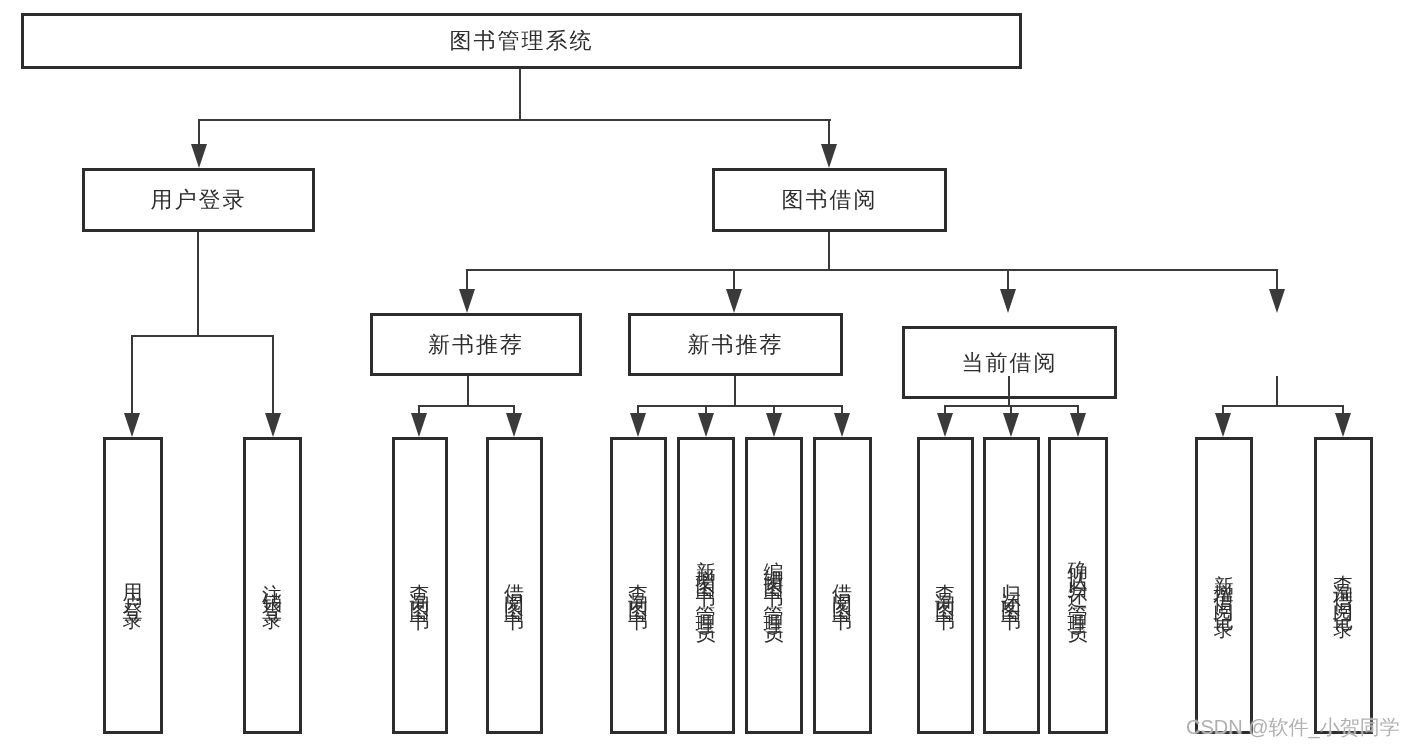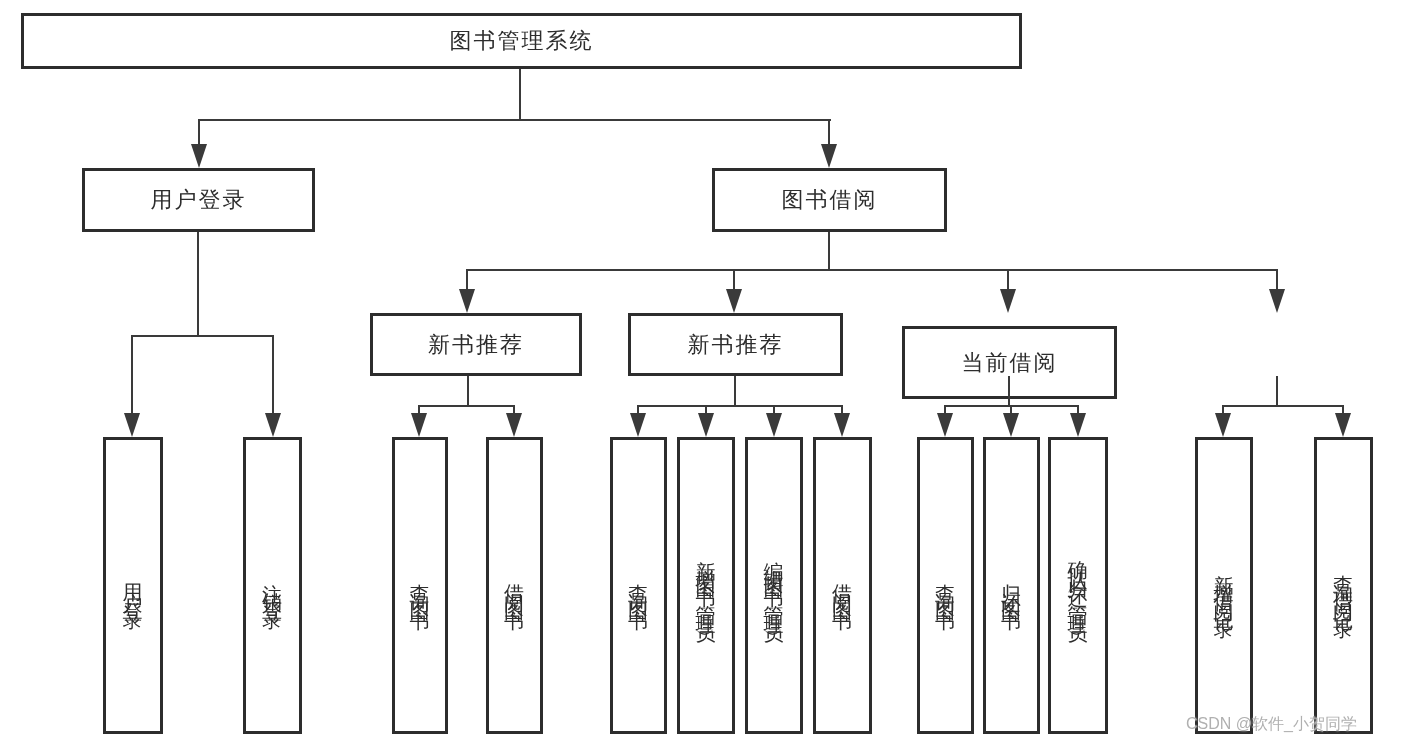--- a/index.html
+++ b/index.html
@@ -24,21 +24,21 @@
   .hl{position:absolute;height:2px;background:var(--line,#3a3a3a);}
   .ar{
     position:absolute;width:0;height:0;
     border-left:8px solid transparent;
     border-right:8px solid transparent;
     border-top:24px solid var(--line,#3a3a3a);
   }
   .watermark{
     position:absolute;z-index:5;
     color:var(--watermark,#b0b0b0);
-    font-size:16px;white-space:nowrap;
+    font-size:20px;white-space:nowrap;
     text-shadow:0 0 2px #ffffff;
   }
 </style>
 </head>
 <body>
 
 <div class="stage">
 
   <div class="box h" style="left:21px;top:13px;width:1001px;height:56px">图书管理系统</div>
 

